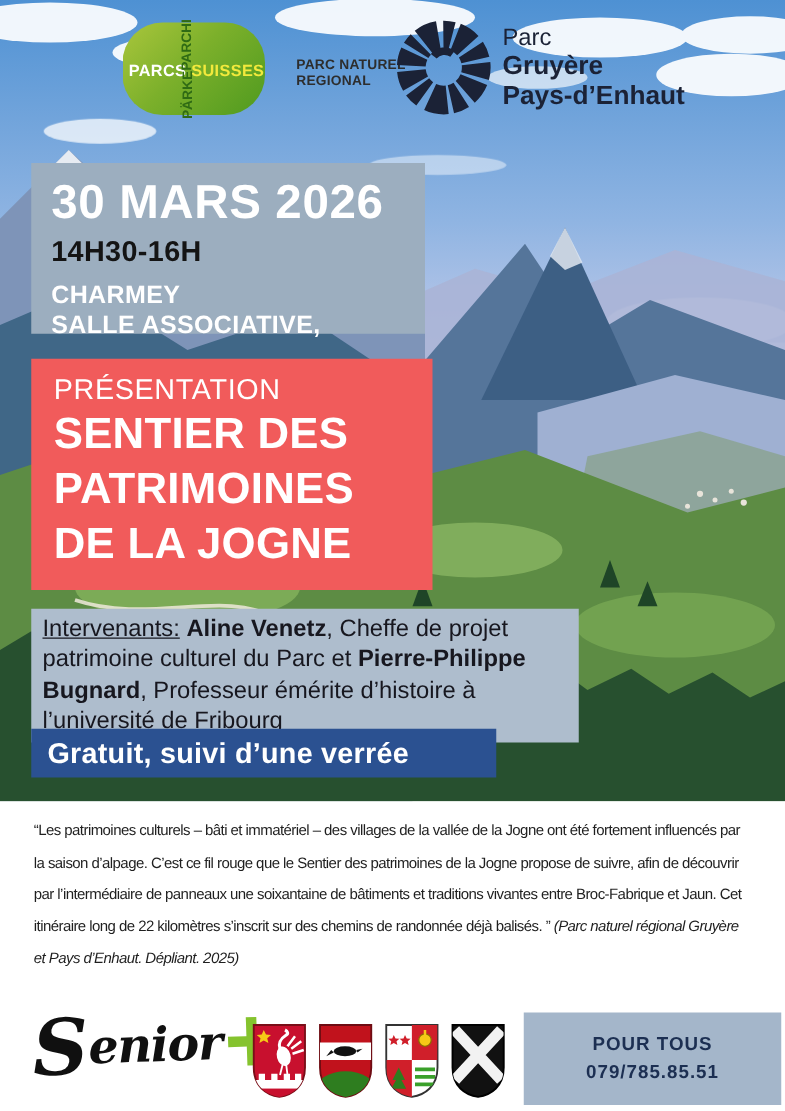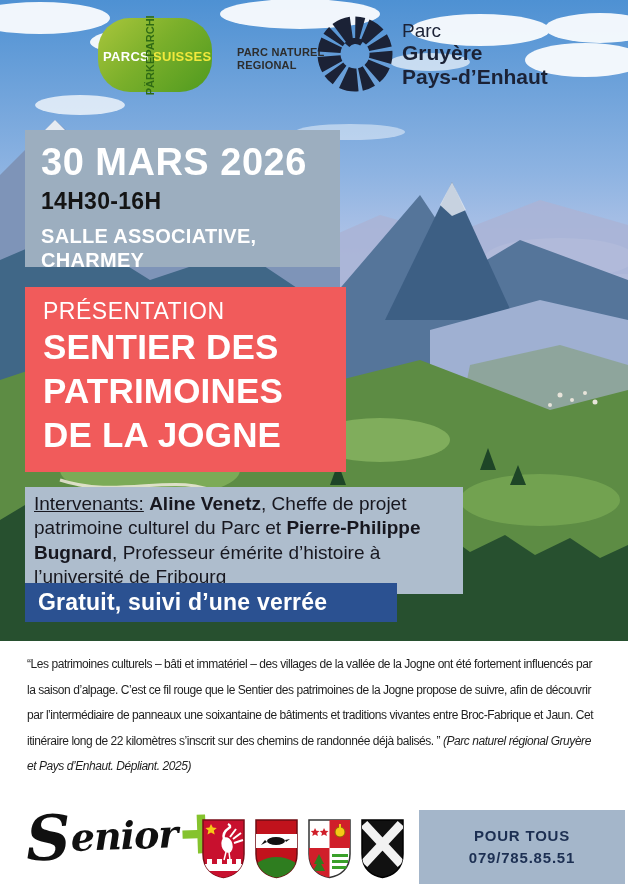--- a/index.html
+++ b/index.html
@@ -142,22 +142,22 @@
       <div class="lg-l1">Parc</div>
       <div class="lg-l2">Gruyère</div>
       <div class="lg-l3">Pays-d’Enhaut</div>
     </div>
   </div>
 
   <div class="date-box">
     <div class="date-main">30 MARS 2026</div>
     <div class="date-time">14H30-16H</div>
     <div class="date-venue">
+      <div>CHARMEY</div>
       <div>SALLE ASSOCIATIVE,</div>
-      <div>CHARMEY</div>
     </div>
   </div>
 
   <div class="title-box">
     <div class="title-kicker">PRÉSENTATION</div>
     <div class="title-line">SENTIER DES</div>
     <div class="title-line">PATRIMOINES</div>
     <div class="title-line">DE LA JOGNE</div>
   </div>
 

